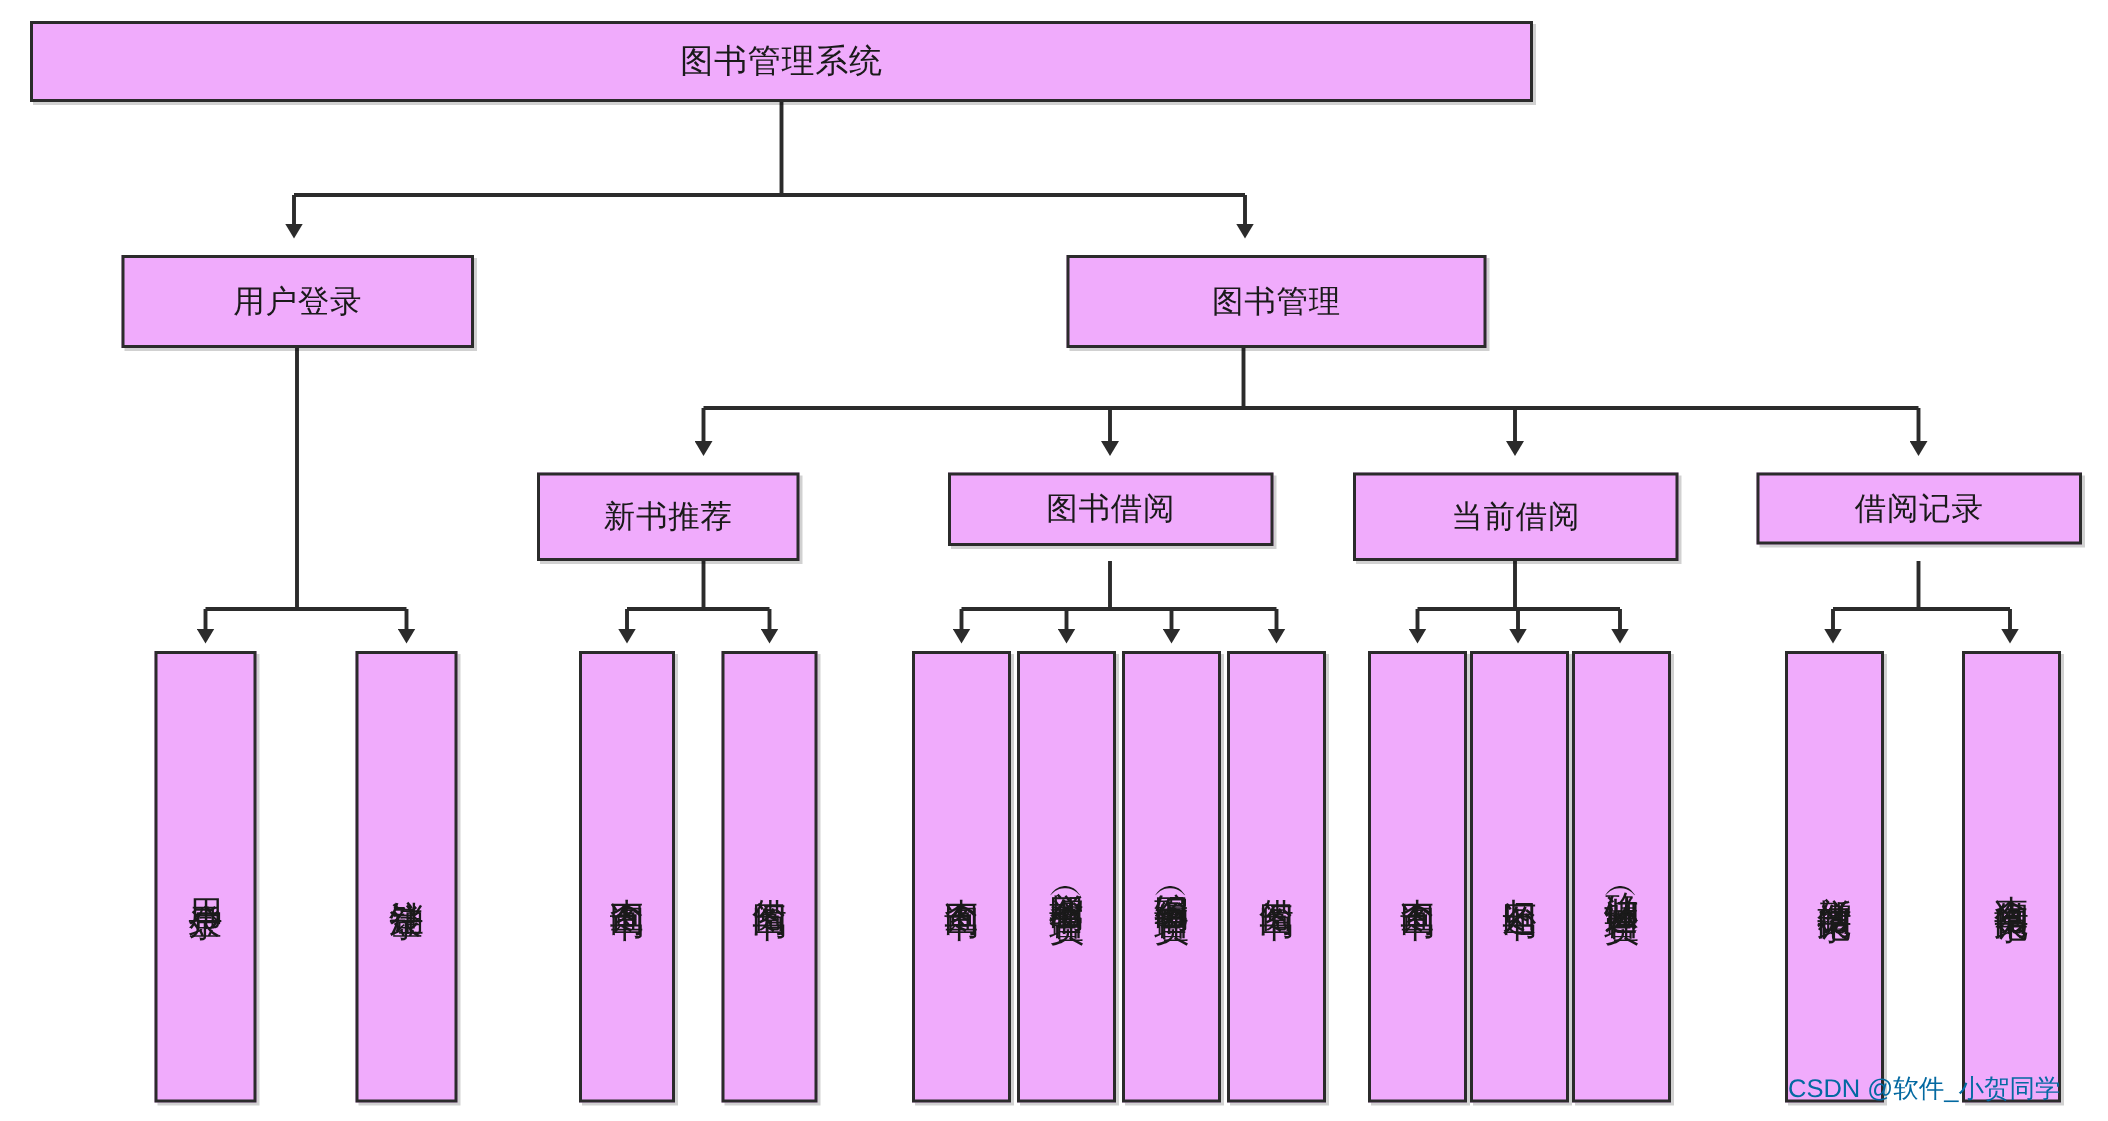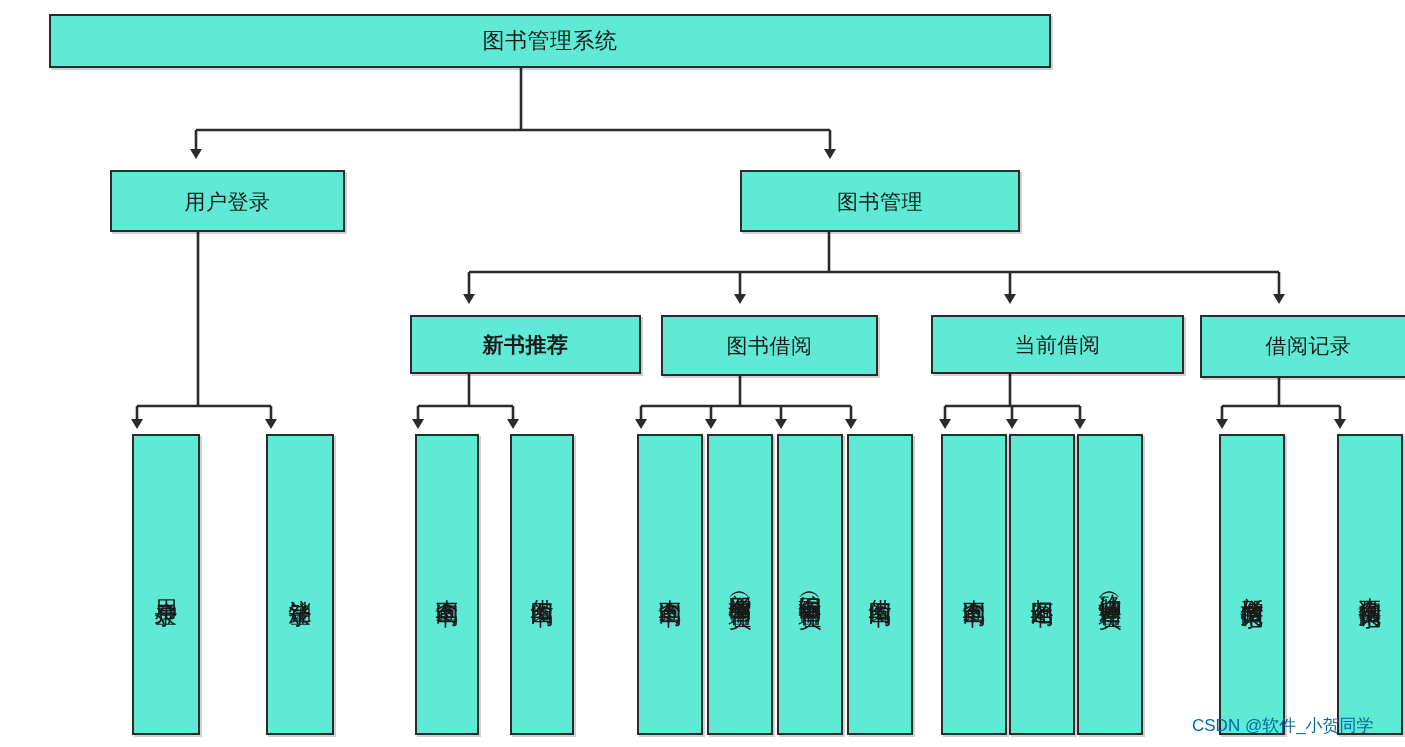--- a/index.html
+++ b/index.html
@@ -23,27 +23,26 @@
     left: 0;
     top: 0;
     width: 1405px;
     height: 747px;
     pointer-events: none;
   }
   .node {
     position: absolute;
     box-sizing: border-box;
     border: 2px solid #2b2b2b;
-    background: #5eead4;
+    background: #f0abfc;
     display: flex;
     align-items: center;
     justify-content: center;
     color: #1a1a1a;
     box-shadow: 2px 2px 0 rgba(0,0,0,0.18);
-    margin-left: 29px;
   }
   .node .label {
     display: block;
     text-align: center;
     line-height: 1.0;
     letter-spacing: 0.5px;
   }
   
   .node.horiz .label {
     font-size: 21px;
@@ -132,30 +131,30 @@
     <span class="label">图书管理系统</span>
   </div>
 
   <div class="node horiz" style="left:81px; top:170px; width:235px; height:62px;">
     <span class="label">用户登录</span>
   </div>
   <div class="node horiz" style="left:711px; top:170px; width:280px; height:62px;">
     <span class="label">图书管理</span>
   </div>
 
-  <div class="node horiz" style="left:381px; top:315px; width:231px; height:59px;font-weight:bold;">
+  <div class="node horiz" style="left:358px; top:315px; width:175px; height:59px;">
     <span class="label">新书推荐</span>
   </div>
-  <div class="node horiz" style="left:632px; top:315px; width:217px; height:61px;">
+  <div class="node horiz" style="left:632px; top:315px; width:217px; height:49px;">
     <span class="label">图书借阅</span>
   </div>
-  <div class="node horiz" style="left:902px; top:315px; width:253px; height:59px;">
+  <div class="node horiz" style="left:902px; top:315px; width:217px; height:59px;">
     <span class="label">当前借阅</span>
   </div>
-  <div class="node horiz" style="left:1171px; top:315px; width:217px; height:63px;font-family:Liberation Serif, serif;">
+  <div class="node horiz" style="left:1171px; top:315px; width:217px; height:48px;">
     <span class="label">借阅记录</span>
   </div>
 
   <div class="node vert" style="left:103px; top:434px; width:68px; height:301px;">
     <span class="label">用户登录</span>
   </div>
   <div class="node vert" style="left:237px; top:434px; width:68px; height:301px;">
     <span class="label">注销登录</span>
   </div>
 

